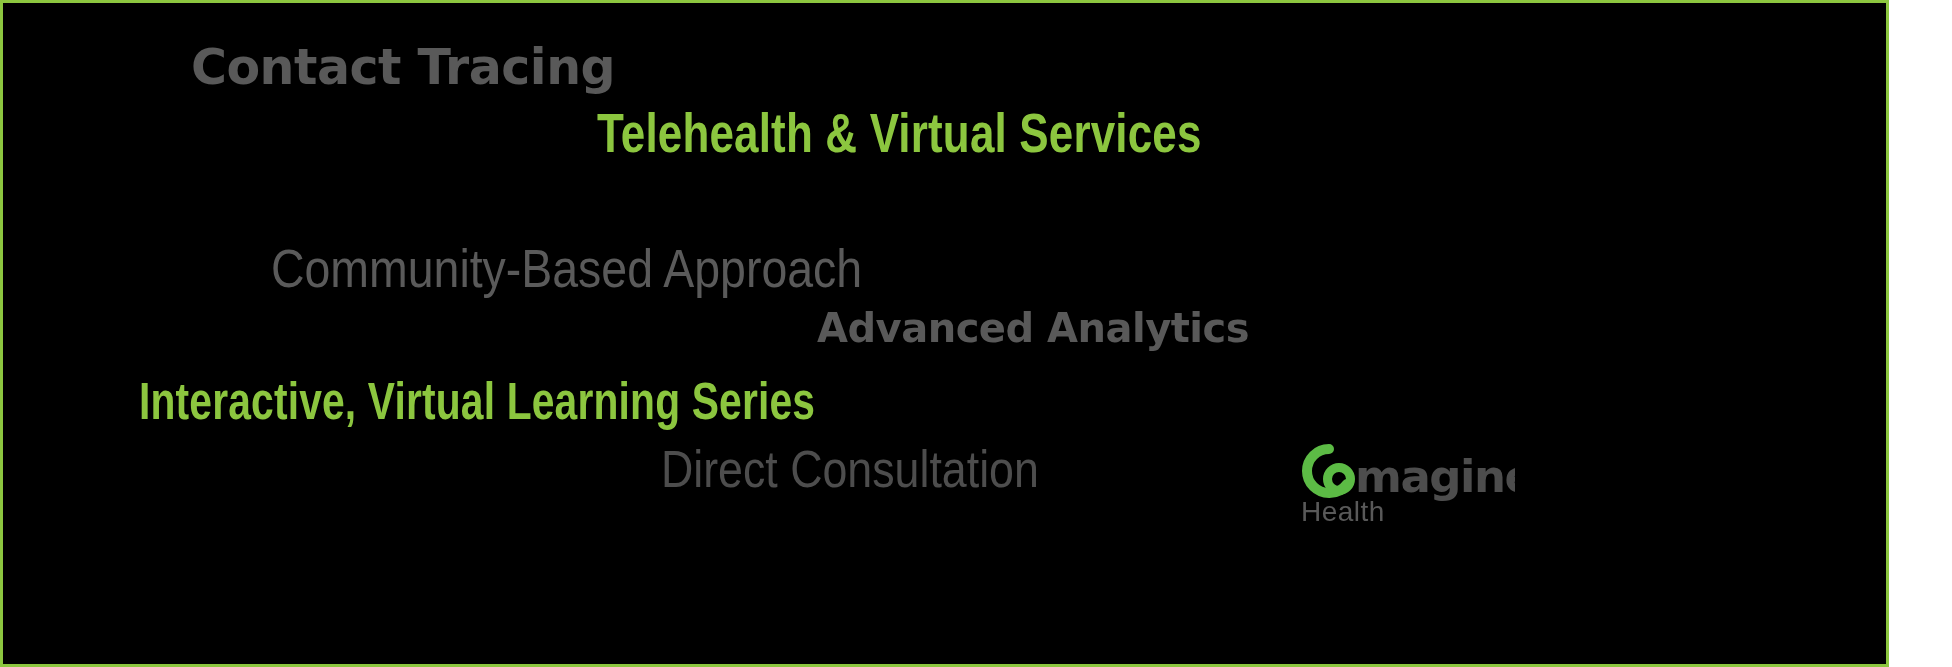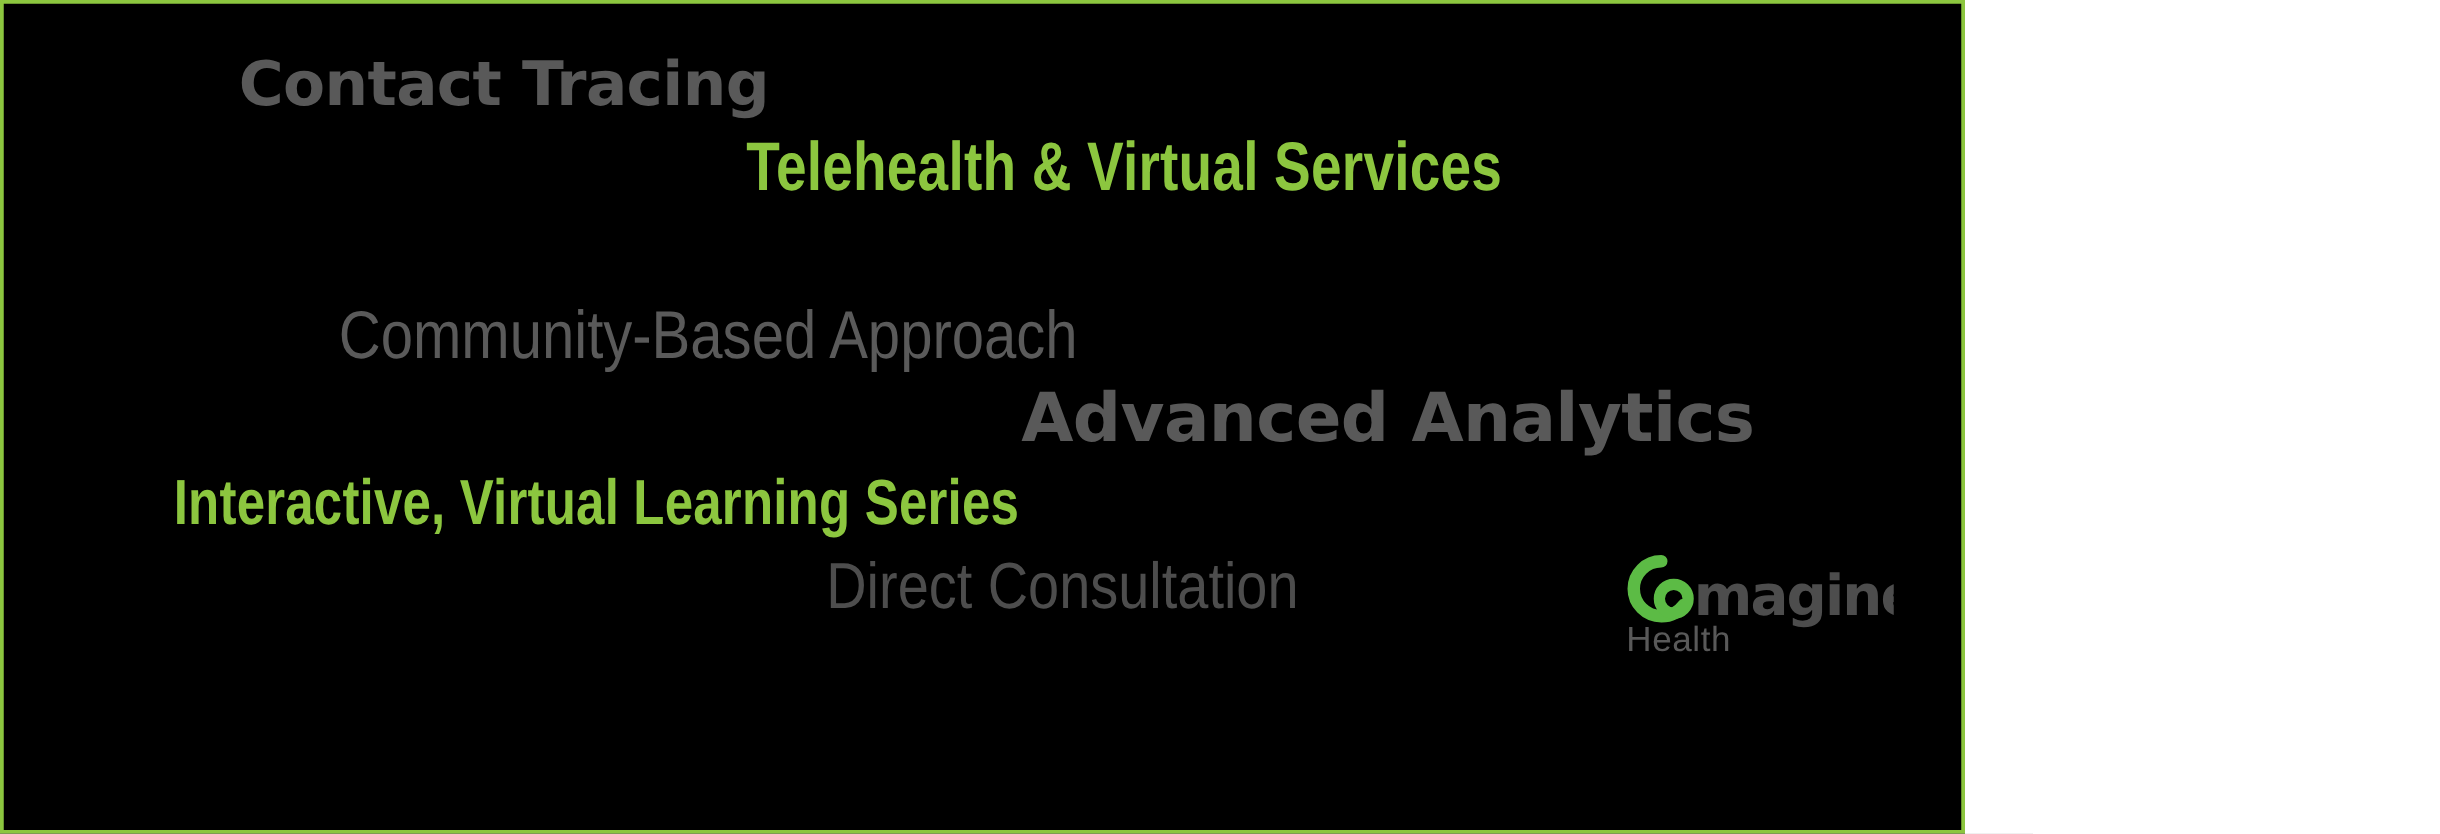--- a/index.html
+++ b/index.html
@@ -47,38 +47,38 @@
     font-weight: 400;
     transform: scaleX(0.86);
     transform-origin: left center;
     letter-spacing: 0px;
   }
 
   
   #w-contact-tracing   { left: 188px; top: 40px;  font-size: 49px; }
   #w-telehealth        { left: 594px; top: 103px; font-size: 55px; }
   #w-community         { left: 268px; top: 238px; font-size: 54px; }
-  #w-analytics         { left: 814px; top: 305px; font-size: 54px; text-align: right; }
+  #w-analytics         { left: 814px; top: 305px; font-size: 40px; text-align: right; }
   #w-learning-series   { left: 136px; top: 373px; font-size: 51px; }
   #w-direct-consult    { left: 658px; top: 440px; font-size: 52px; }
 
   
   #logo {
     position: absolute;
     left: 1288px;
     top: 432px;
     width: 224px;
     height: 92px;
   }
   #logo svg { display: block; width: 100%; height: 100%; }
 </style>
 </head>
 <body>
 
-<div id="canvas" style="background: rgb(0, 0, 0); border-color: rgb(140, 198, 63); width: 1572px; height: 667px;">
+<div id="canvas" style="background: rgb(0, 0, 0); border-color: rgb(140, 198, 63); width: 1889px; height: 667px;">
 
   <div class="word geo-bold" id="w-contact-tracing" style="color: rgb(89, 89, 89);">Contact Tracing</div>
 
   <div class="word cond-bold" id="w-telehealth" style="color: rgb(140, 198, 63);">Telehealth &amp; Virtual Services</div>
 
   <div class="word cond-light" id="w-community" style="color: rgb(90, 90, 90);">Community-Based Approach</div>
 
   <div class="word geo-bold" id="w-analytics" style="color: rgb(89, 89, 89);">Advanced Analytics</div>
 
   <div class="word cond-bold" id="w-learning-series" style="color: rgb(140, 198, 63);">Interactive, Virtual Learning Series</div>

